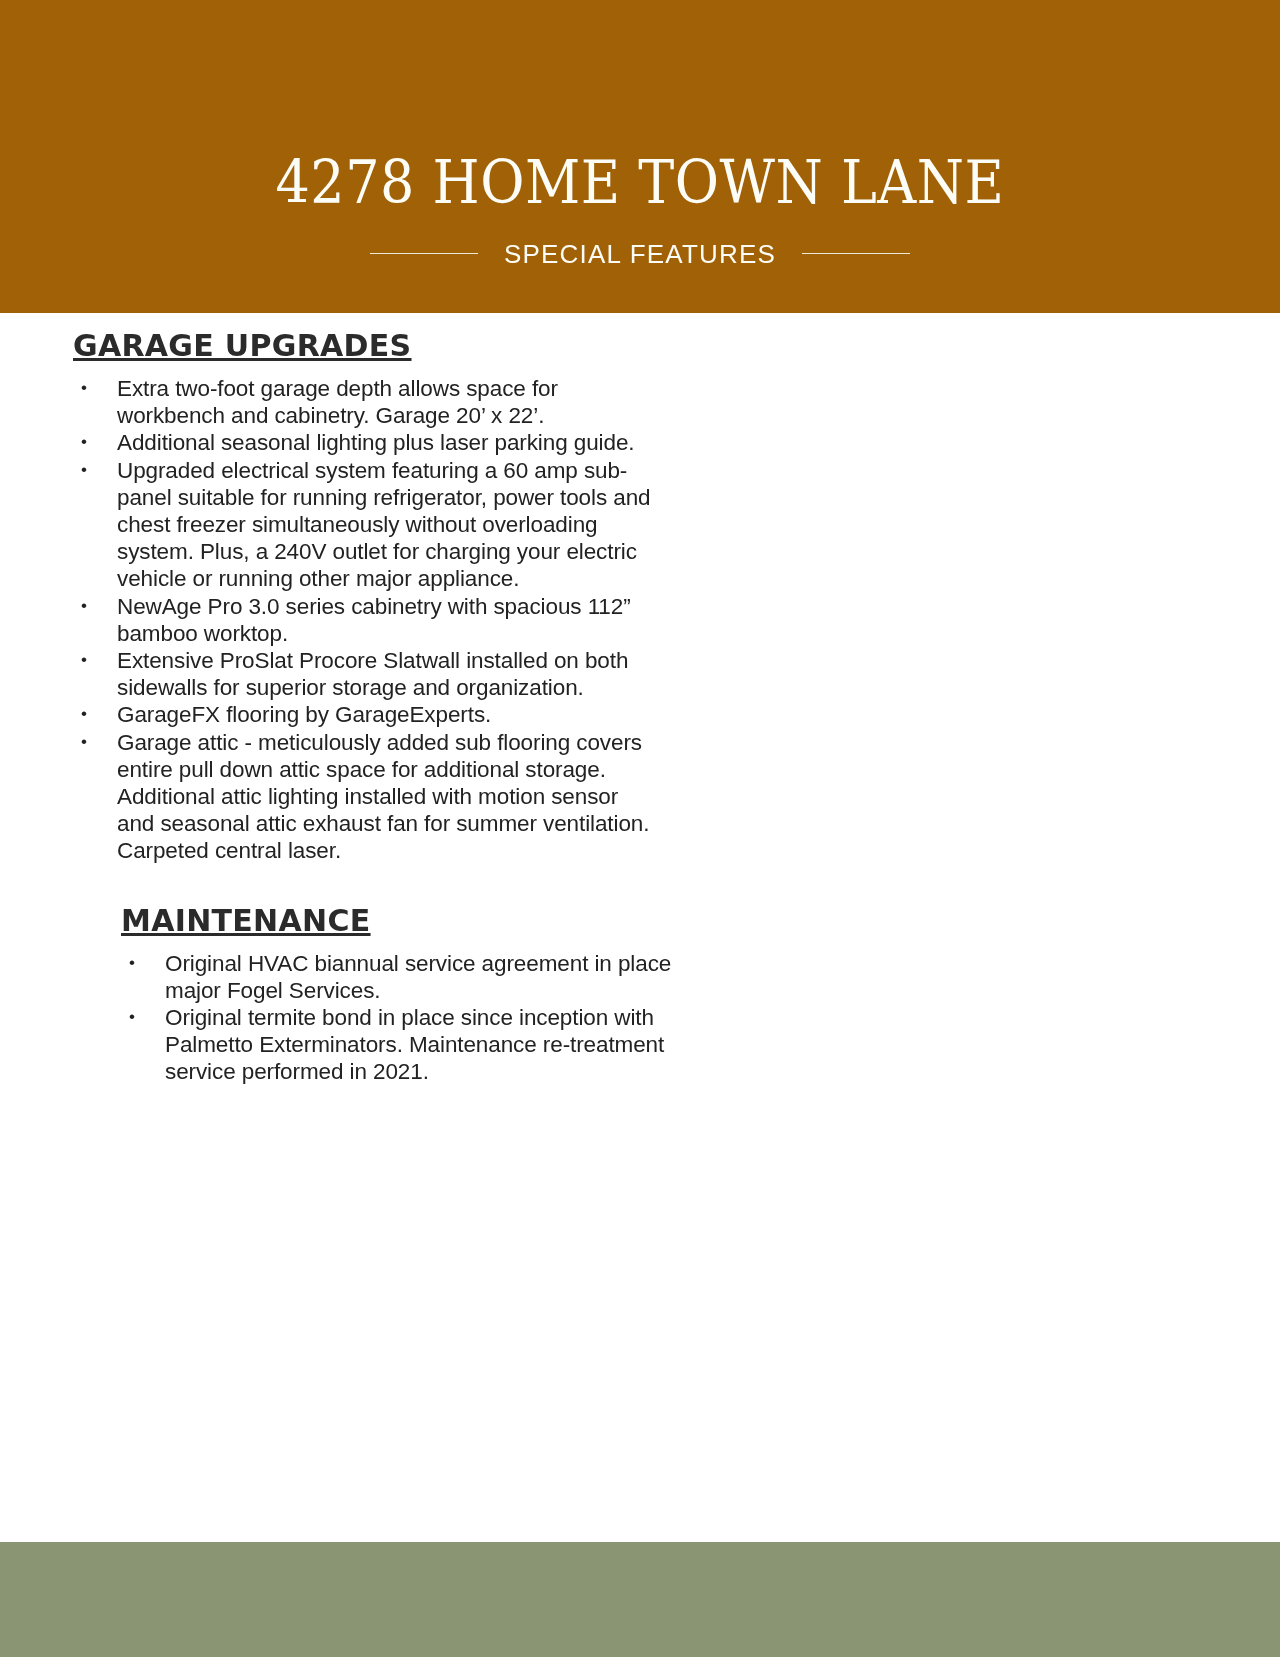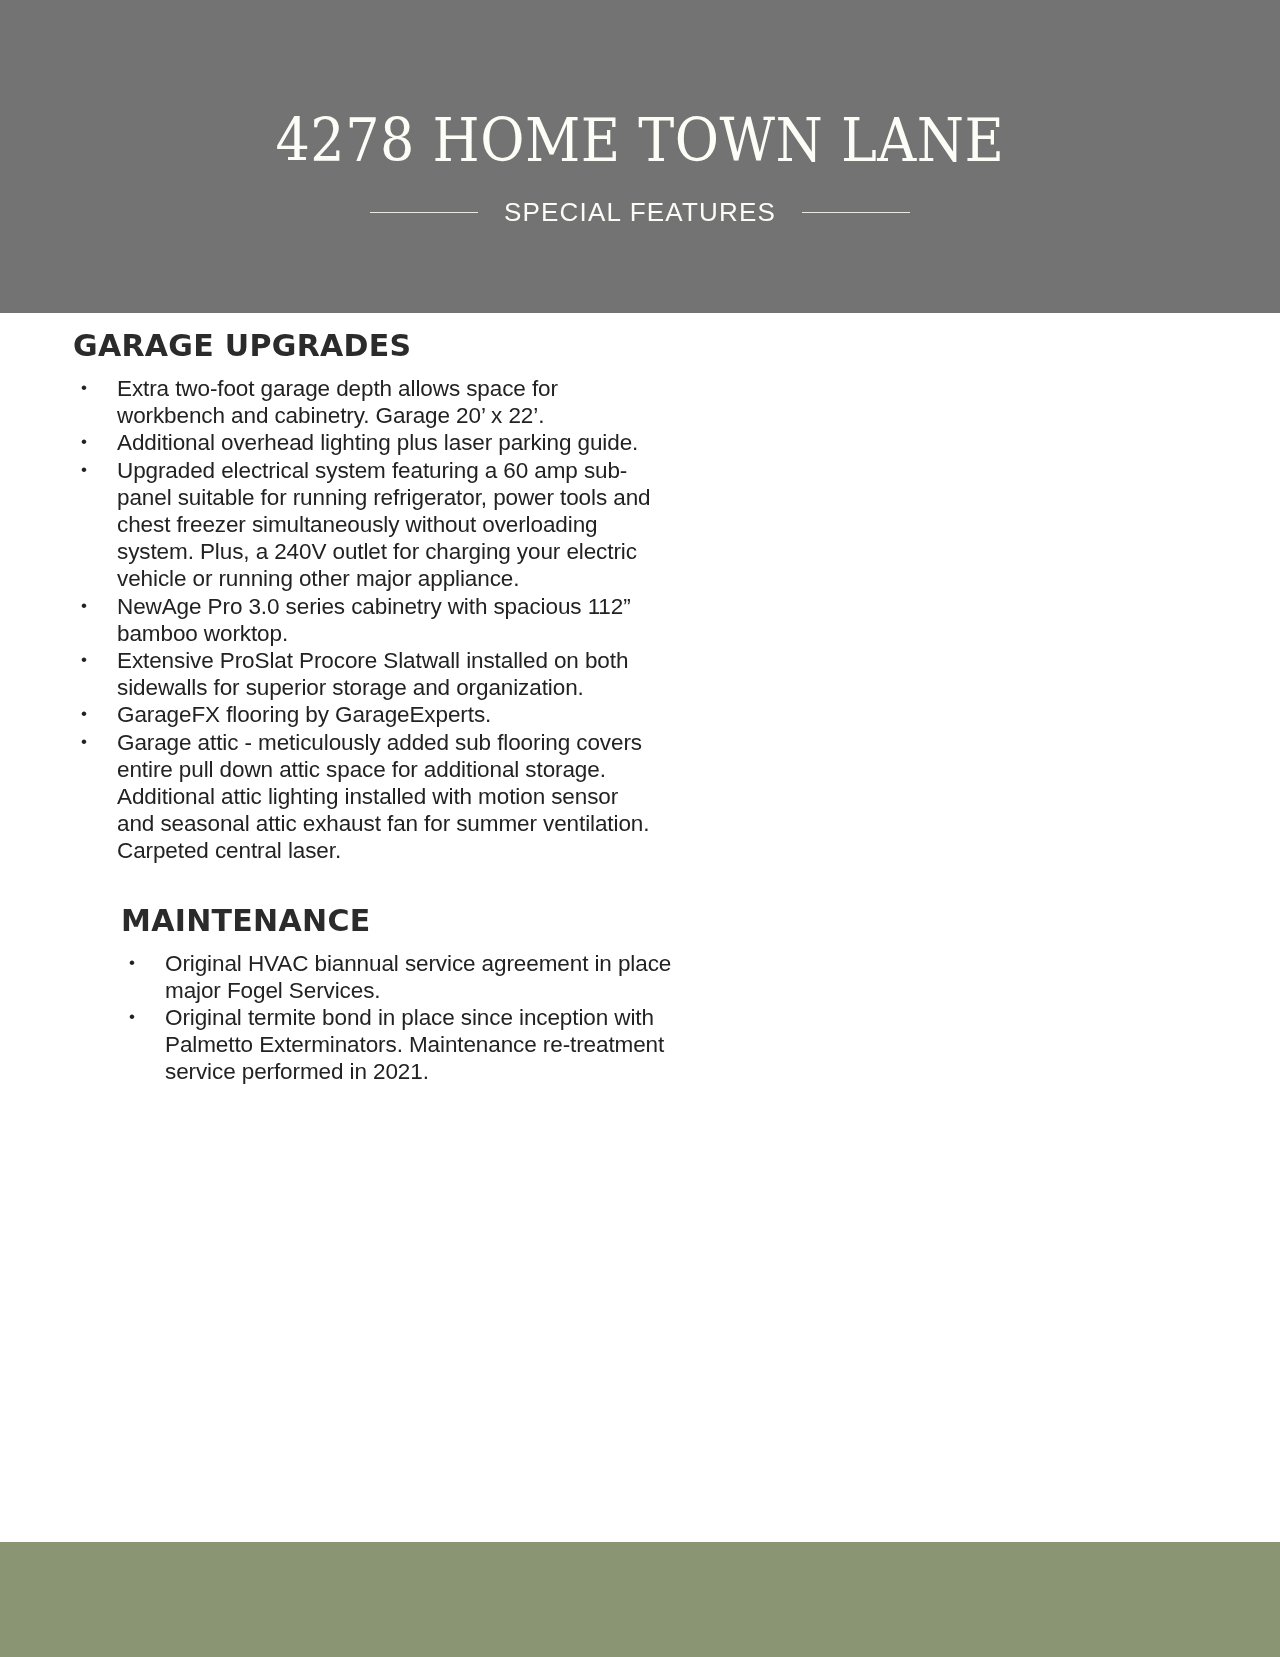--- a/index.html
+++ b/index.html
@@ -12,26 +12,26 @@
     background: #ffffff;
     font-family: "Liberation Sans", sans-serif;
     overflow: hidden;
     position: relative;
   }
 
   
   .header-band {
     width: 1280px;
     height: 313px;
-    background: #737373;
+    background: #a16207;
     box-sizing: border-box;
     display: flex;
     flex-direction: column;
     align-items: center;
-    justify-content: flex-start;
+    justify-content: center;
     padding-top: 108px;
   }
 
   .property-title {
     font-family: "DejaVu Serif", "Liberation Serif", serif;
     font-size: 54px;
     line-height: 58px;
     letter-spacing: 0.5px;
     color: #fdfdf8;
     font-weight: 400;
@@ -83,20 +83,21 @@
   .section-maintenance { padding-top: 30px; padding-left: 48px; }
 
   .section-heading {
     font-family: "DejaVu Sans", "Liberation Sans", sans-serif;
     font-size: 30px;
     line-height: 34px;
     font-weight: bold;
     letter-spacing: 0.3px;
     color: #2b2b2b;
     margin: 0 0 12px 73px;
+    text-decoration: underline;
   }
 
   ul.bullet-list {
     list-style: none;
     margin: 9px;
     padding: 0;
   }
 
   ul.bullet-list li {
     position: relative;
@@ -141,21 +142,21 @@
     <span class="rule"></span>
   </div>
 </div>
 
 <div class="content">
 
   <div class="section section-garage">
     <h2 class="section-heading">GARAGE UPGRADES</h2>
     <ul class="bullet-list">
       <li>Extra two-foot garage depth allows space for workbench and cabinetry. Garage 20’ x 22’.</li>
-      <li>Additional overhead lighting plus laser parking guide.</li>
+      <li>Additional seasonal lighting plus laser parking guide.</li>
       <li>Upgraded electrical system featuring a 60 amp sub-panel suitable for running refrigerator, power tools and chest freezer simultaneously without overloading system. Plus, a 240V outlet for charging your electric vehicle or running other major appliance.</li>
       <li>NewAge Pro 3.0 series cabinetry with spacious 112” bamboo worktop.</li>
       <li>Extensive ProSlat Procore Slatwall installed on both sidewalls for superior storage and organization.</li>
       <li>GarageFX flooring by GarageExperts.</li>
       <li>Garage attic - meticulously added sub flooring covers entire pull down attic space for additional storage. Additional attic lighting installed with motion sensor and seasonal attic exhaust fan for summer ventilation. Carpeted central laser.</li>
     </ul>
   </div>
 
   <div class="section section-maintenance">
     <h2 class="section-heading">MAINTENANCE</h2>

